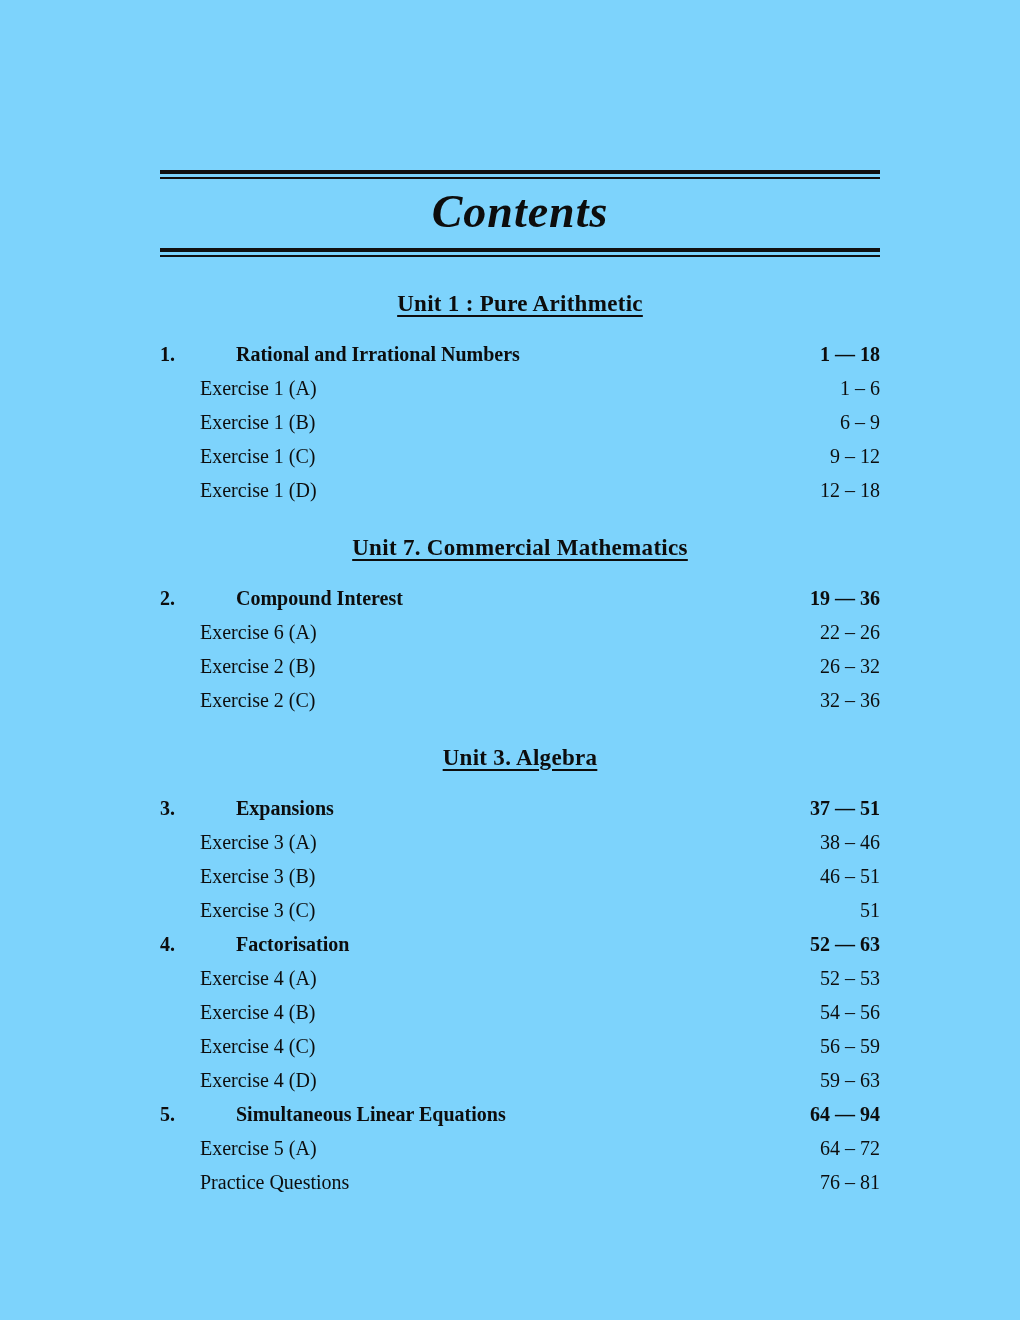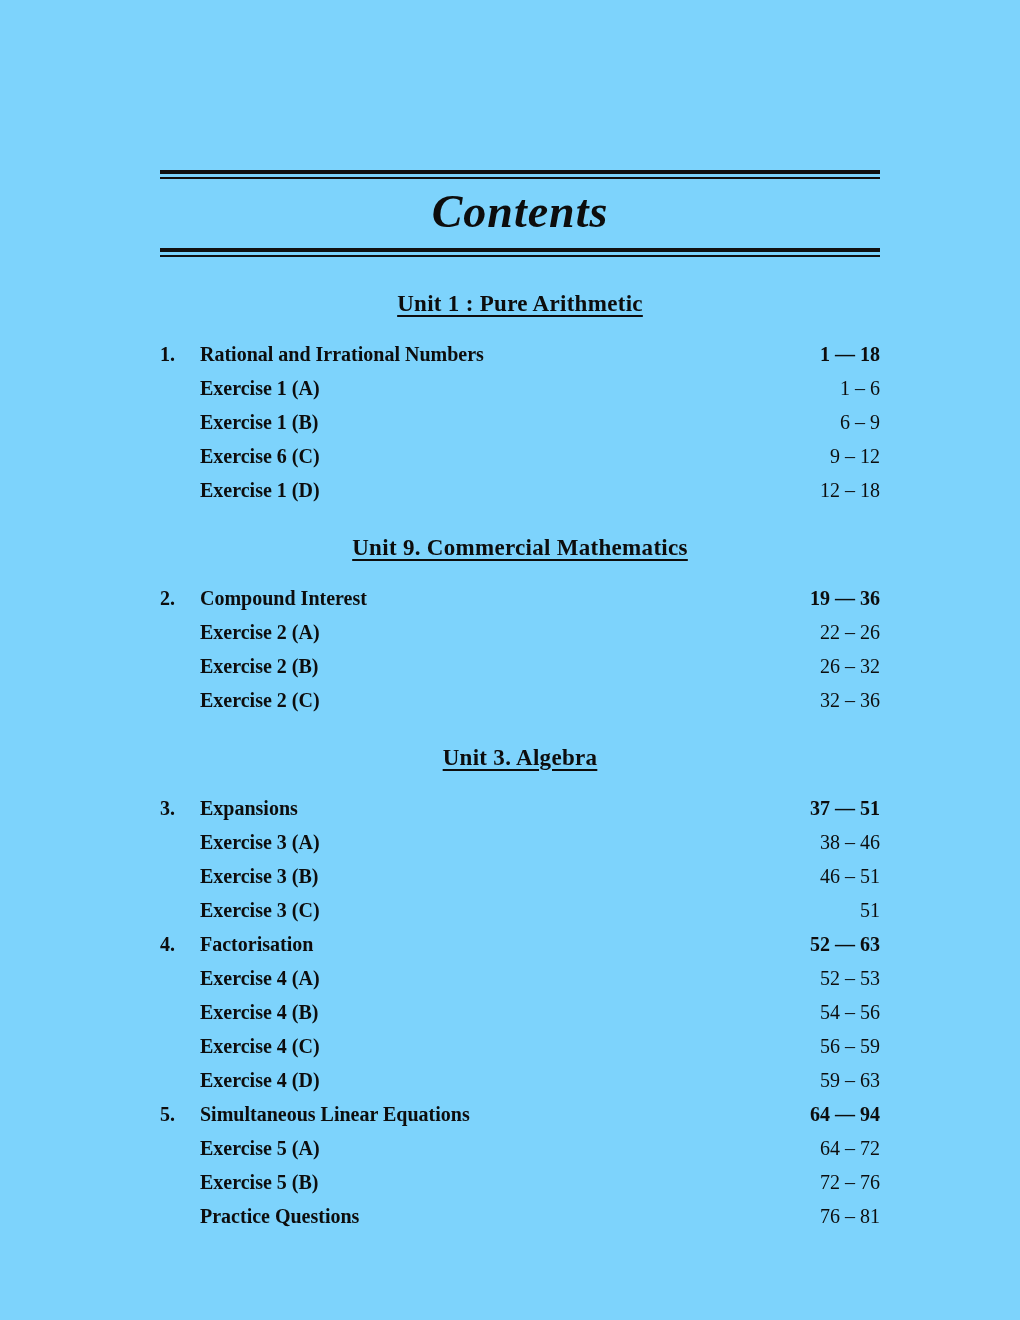--- a/index.html
+++ b/index.html
@@ -58,23 +58,24 @@
   .row .label {
     flex: 1 1 auto;
   }
   .row .pages {
     flex: 0 0 auto;
     white-space: nowrap;
   }
   .row.chapter .label,
   .row.chapter .pages {
     font-weight: bold;
+    margin-left: 36px;
   }
   .row.exercise .label {
-    font-weight: bold;
+    font-weight: normal;
   }
   .row.exercise {
     padding-left: 40px;
   }
   .unit-block {
     margin-bottom: 10px;
   }
 </style>
 </head>
 <body>
@@ -95,39 +96,39 @@
     </div>
     <div class="row exercise">
       <span class="label">Exercise 1 (A)</span>
       <span class="pages">1 – 6</span>
     </div>
     <div class="row exercise">
       <span class="label">Exercise 1 (B)</span>
       <span class="pages">6 – 9</span>
     </div>
     <div class="row exercise">
-      <span class="label">Exercise 6 (C)</span>
+      <span class="label">Exercise 1 (C)</span>
       <span class="pages">9 – 12</span>
     </div>
     <div class="row exercise">
       <span class="label">Exercise 1 (D)</span>
       <span class="pages">12 – 18</span>
     </div>
   </div>
 
   <div class="unit-block">
-    <div class="unit-heading">Unit 9. Commercial Mathematics</div>
+    <div class="unit-heading">Unit 7. Commercial Mathematics</div>
 
     <div class="row chapter">
       <span class="num">2.</span>
       <span class="label">Compound Interest</span>
       <span class="pages">19 — 36</span>
     </div>
     <div class="row exercise">
-      <span class="label">Exercise 2 (A)</span>
+      <span class="label">Exercise 6 (A)</span>
       <span class="pages">22 – 26</span>
     </div>
     <div class="row exercise">
       <span class="label">Exercise 2 (B)</span>
       <span class="pages">26 – 32</span>
     </div>
     <div class="row exercise">
       <span class="label">Exercise 2 (C)</span>
       <span class="pages">32 – 36</span>
     </div>
@@ -179,22 +180,18 @@
     <div class="row chapter">
       <span class="num">5.</span>
       <span class="label">Simultaneous Linear Equations</span>
       <span class="pages">64 — 94</span>
     </div>
     <div class="row exercise">
       <span class="label">Exercise 5 (A)</span>
       <span class="pages">64 – 72</span>
     </div>
     <div class="row exercise">
-      <span class="label">Exercise 5 (B)</span>
-      <span class="pages">72 – 76</span>
-    </div>
-    <div class="row exercise">
       <span class="label">Practice Questions</span>
       <span class="pages">76 – 81</span>
     </div>
   </div>
 
 </div>
 
 </body></html>

